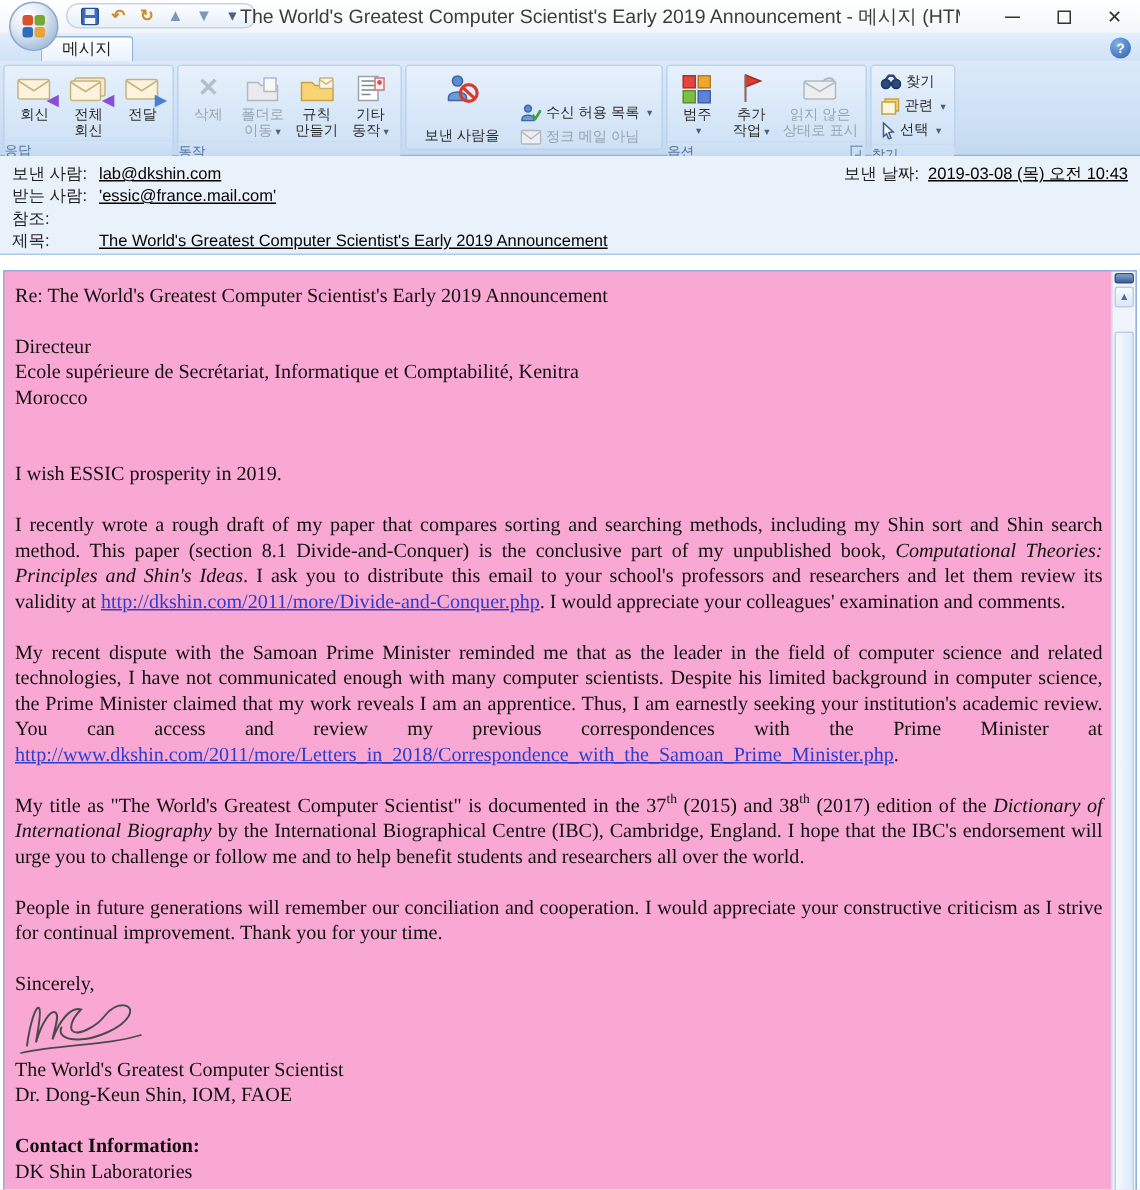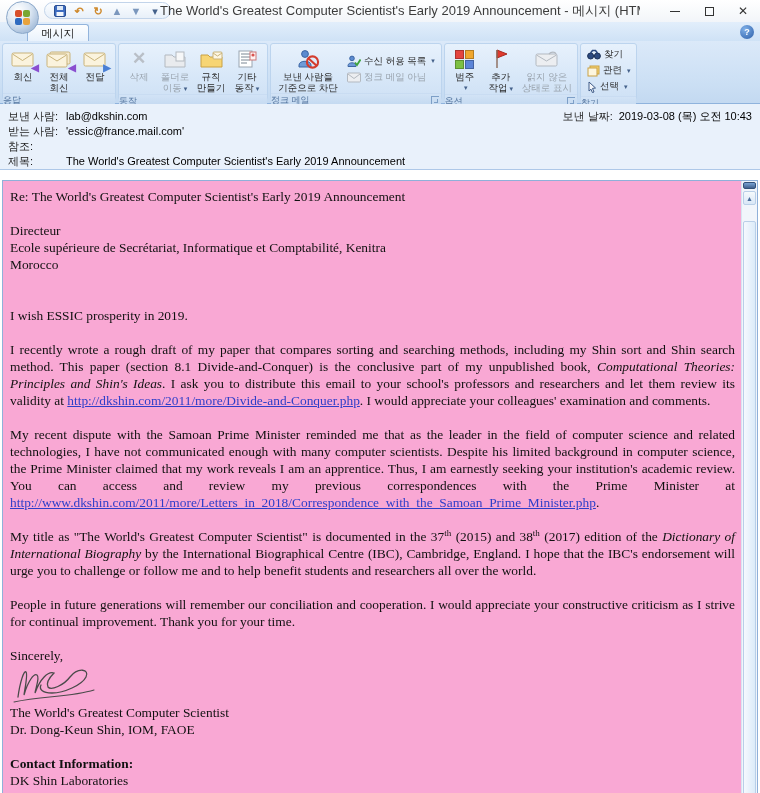--- a/index.html
+++ b/index.html
@@ -77,21 +77,21 @@
   .catgrid { display:grid; grid-template-columns:9px 9px; grid-template-rows:9px 9px; gap:1px; }
   .catgrid span { border:1px solid rgba(0,0,0,.25); }
   .cat-r { background:#e4453f; } .cat-o { background:#f0a72e; }
   .cat-g { background:#7cc043; } .cat-b { background:#5b84d8; }
 
   
   .headerpane { position:absolute; left:0; top:104px; width:760px; height:66px;
     background:#e9f1fb; border-bottom:1px solid #aec8e8; padding:5px 8px 0 8px; font-size:11px; }
   .hrow { display:flex; height:15px; line-height:14px; }
   .hlabel { width:58px; color:#1e1e1e; flex:none; }
-  .hvalue { color:#000; flex:1; }
+  .hvalue { color:#000; flex:1;text-decoration:underline; }
   .hdate { display:flex; flex:none; margin-left:auto; }
   .hdate .hlabel { width:auto; margin-right:6px; }
 
   
   .bodypane { position:absolute; left:2px; top:180px; width:756px; height:673px;
     border:1px solid #8fb0d9; background:#f9a8d4; overflow:hidden; }
   .bodytext { position:absolute; left:0; top:0; right:16px; bottom:0; padding:7px 6px 0 7px;
     font-family:"Liberation Serif", serif; font-size:13.4px; line-height:17px; color:#111; }
   .para { min-height:17px; }
   .para.just { text-align:justify; }
@@ -238,21 +238,21 @@
           </span>
           <span>기타</span>
           <span><span>동작</span><span class="caret">▾</span></span>
         </div>
       </div>
       <div class="rgroup-label">동작</div>
     </div>
 
     <div class="rgroup">
       <div class="rgroup-content">
-        <div class="bigbtn" style="min-width:70px;">
+        <div class="bigbtn" style="min-width:70px;gap:14px;">
           <span class="bicon">
             <svg width="24" height="20" viewBox="0 0 24 20">
                 <circle cx="9" cy="5" r="3.4" fill="#5b8bd0" stroke="#3c66a4"></circle>
                 <path d="M3 16 c0-5 12-5 12 0 v2 h-12 z" fill="#6f9bd8" stroke="#3c66a4"></path>
                 <circle cx="16.5" cy="13" r="5.6" fill="none" stroke="#d43c2e" stroke-width="2.1"></circle>
                 <path d="M12.6 9.4 L20.6 16.8" stroke="#d43c2e" stroke-width="2.1"></path>
               </svg>
           </span>
           <span>보낸 사람을</span>
           <span>기준으로 차단</span>

